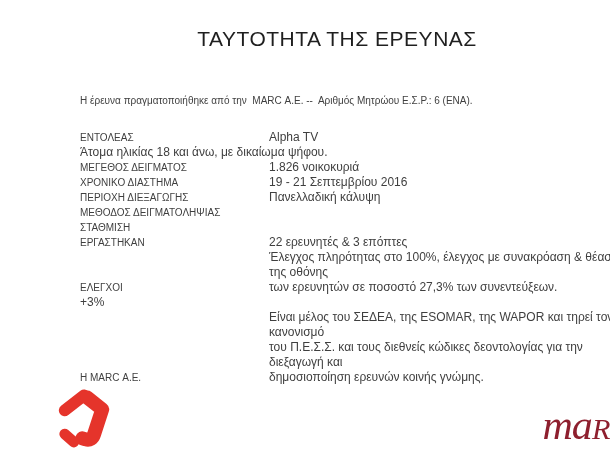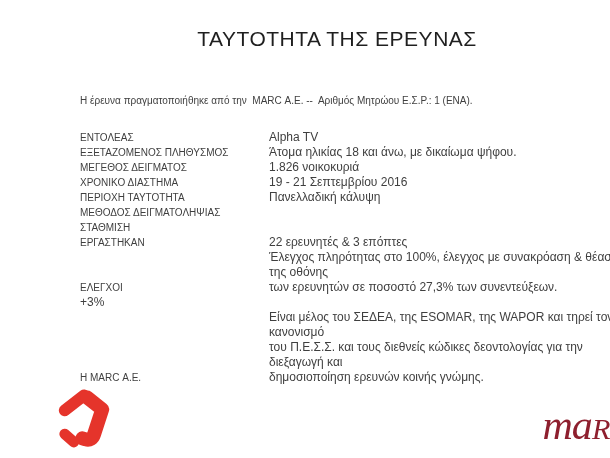--- a/index.html
+++ b/index.html
@@ -72,45 +72,44 @@
   }
   .marc-logo .r-cap { font-size: 0.72em; }
 </style>
 </head>
 <body>
 
 <div class="slide">
 
   <div class="title">ΤΑΥΤΟΤΗΤΑ ΤΗΣ ΕΡΕΥΝΑΣ</div>
 
-  <div class="intro">Η έρευνα πραγματοποιήθηκε από την  MARC Α.Ε. --  Αριθμός Μητρώου Ε.Σ.Ρ.: 1 (ΕΝΑ).</div>
+  <div class="intro">Η έρευνα πραγματοποιήθηκε από την  MARC Α.Ε. --  Αριθμός Μητρώου Ε.Σ.Ρ.: 6 (ΕΝΑ).</div>
 
   <div class="id-table">
   <div class="row">
     <span class="label">ΕΝΤΟΛΕΑΣ</span>
     <span class="value">Alpha TV</span>
   </div>
 
   <div class="row">
-    <span class="label">ΕΞΕΤΑΖΟΜΕΝΟΣ ΠΛΗΘΥΣΜΟΣ</span>
     <span class="value">Άτομα ηλικίας 18 και άνω, με δικαίωμα ψήφου.</span>
   </div>
 
   <div class="row">
     <span class="label">ΜΕΓΕΘΟΣ ΔΕΙΓΜΑΤΟΣ</span>
     <span class="value">1.826 νοικοκυριά</span>
   </div>
 
   <div class="row">
     <span class="label">ΧΡΟΝΙΚΟ ΔΙΑΣΤΗΜΑ</span>
     <span class="value">19 - 21 Σεπτεμβρίου 2016</span>
   </div>
 
   <div class="row">
-    <span class="label">ΠΕΡΙΟΧΗ ΤΑΥΤΟΤΗΤΑ</span>
+    <span class="label">ΠΕΡΙΟΧΗ ΔΙΕΞΑΓΩΓΗΣ</span>
     <span class="value">Πανελλαδική κάλυψη</span>
   </div>
 
   <div class="row">
     <span class="label">ΜΕΘΟΔΟΣ ΔΕΙΓΜΑΤΟΛΗΨΙΑΣ</span>
   </div>
 
 
   <div class="row">
     <span class="label">ΣΤΑΘΜΙΣΗ</span>

